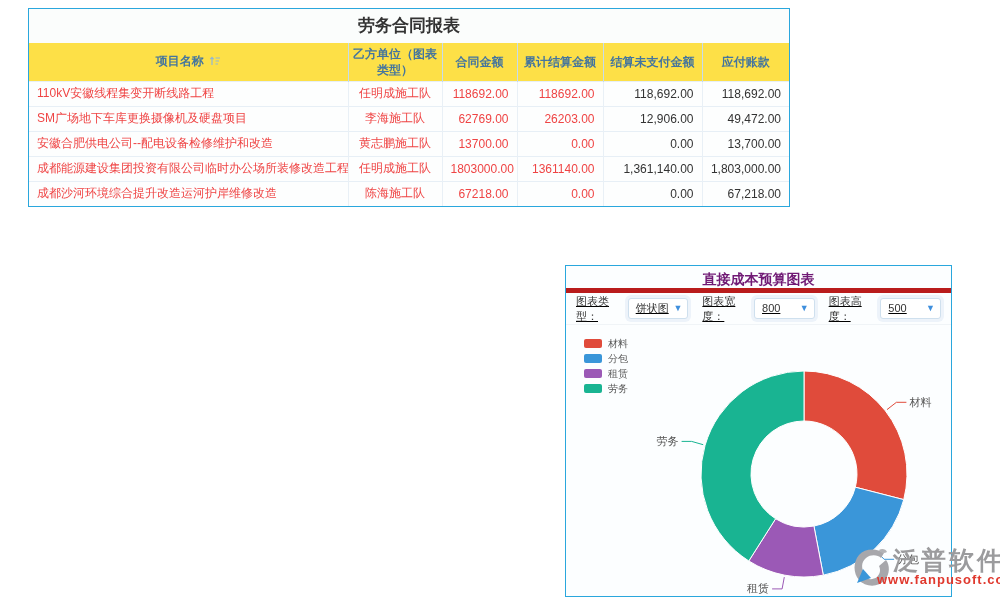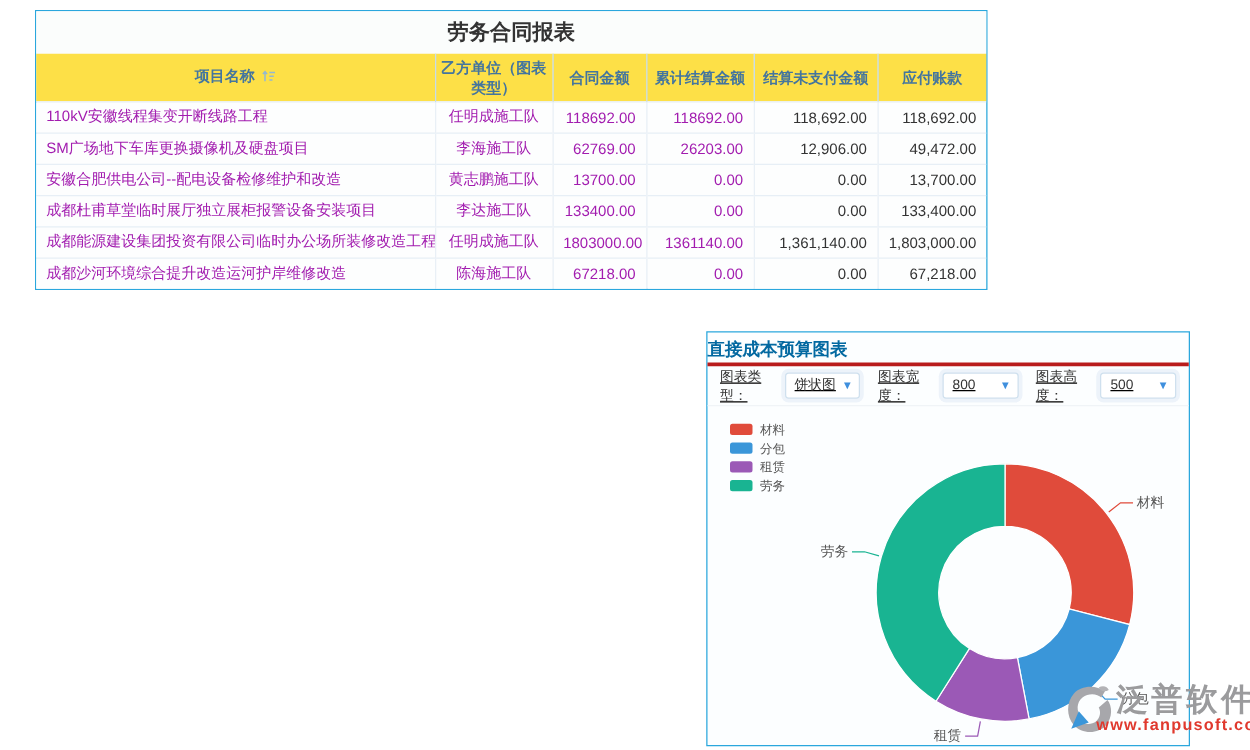--- a/index.html
+++ b/index.html
@@ -14,30 +14,30 @@
     font-size:17px; font-weight:bold; color:#333; background:#fbfdfc; }
   table.report { width:100%; border-collapse:collapse; table-layout:fixed; }
   table.report thead th { background:#fde047; color:#44759e; font-size:12px;
     font-weight:bold; height:38px; text-align:center; vertical-align:middle;
     border-right:1px solid #c6dcec; padding:2px 4px; line-height:16px; }
   table.report thead th:last-child { border-right:none; }
   table.report tbody td { height:25px; font-size:12px; vertical-align:middle;
     border-top:1px solid #e7eff6; border-right:1px solid #e9f0f6;
     padding:0 8px; white-space:nowrap; overflow:hidden; background:#fdfefe; }
   table.report tbody td:last-child { border-right:none; }
-  .c-blue { color:#a21caf; }
+  .c-blue { color:#ef4444; }
   .c-dark { color:#333; }
   .ta-l { text-align:left; } .ta-c { text-align:center; } .ta-r { text-align:right; }
   .sort-ico { display:inline-block; vertical-align:-2px; margin-left:5px; }
 
   
   .chart-panel { position:absolute; left:565px; top:265px; width:387px; height:332px;
     border:1px solid #2aa7dd; background:#fcfeff; }
-  .panel-title { height:27px; line-height:27px; text-align:left; font-size:14px;
-    font-weight:bold; color:#0369a1; border-bottom:3px solid #b91c1c; }
+  .panel-title { height:27px; line-height:27px; text-align:center; font-size:14px;
+    font-weight:bold; color:#701a75; border-bottom:5px solid #b91c1c; }
   .panel-controls { display:flex; align-items:center; gap:14px; height:32px;
     padding:0 10px; border-bottom:1px solid #f0f4f7; }
   .ctl { display:flex; align-items:center; gap:5px;text-decoration:underline; }
   .ctl-label { font-size:11px; color:#333; }
   .sel { position:relative; width:67px; height:21px; background:#fff;
     border:1px solid #cfe0ee; border-radius:3px; box-shadow:0 0 0 3px #edf3fa;
     font-size:11px; color:#333; line-height:19px; padding:0 16px 4px 7px; cursor:pointer; }
   .sel .caret { position:absolute; right:5px; top:0; color:#3f8fdd; font-size:9px; line-height:19px; }
 
   .legend { position:absolute; left:18px; top:70px; }
@@ -106,28 +106,20 @@
           </tr>
           <tr>
             <td class="ta-l c-blue">安徽合肥供电公司--配电设备检修维护和改造</td>
             <td class="ta-c c-blue">黄志鹏施工队</td>
             <td class="ta-r c-blue">13700.00</td>
             <td class="ta-r c-blue">0.00</td>
             <td class="ta-r c-dark">0.00</td>
             <td class="ta-r c-dark">13,700.00</td>
           </tr>
           <tr>
-            <td class="ta-l c-blue">成都杜甫草堂临时展厅独立展柜报警设备安装项目</td>
-            <td class="ta-c c-blue">李达施工队</td>
-            <td class="ta-r c-blue">133400.00</td>
-            <td class="ta-r c-blue">0.00</td>
-            <td class="ta-r c-dark">0.00</td>
-            <td class="ta-r c-dark">133,400.00</td>
-          </tr>
-          <tr>
             <td class="ta-l c-blue">成都能源建设集团投资有限公司临时办公场所装修改造工程EPC</td>
             <td class="ta-c c-blue">任明成施工队</td>
             <td class="ta-r c-blue">1803000.00</td>
             <td class="ta-r c-blue">1361140.00</td>
             <td class="ta-r c-dark">1,361,140.00</td>
             <td class="ta-r c-dark">1,803,000.00</td>
           </tr>
           <tr>
             <td class="ta-l c-blue">成都沙河环境综合提升改造运河护岸维修改造</td>
             <td class="ta-c c-blue">陈海施工队</td>

